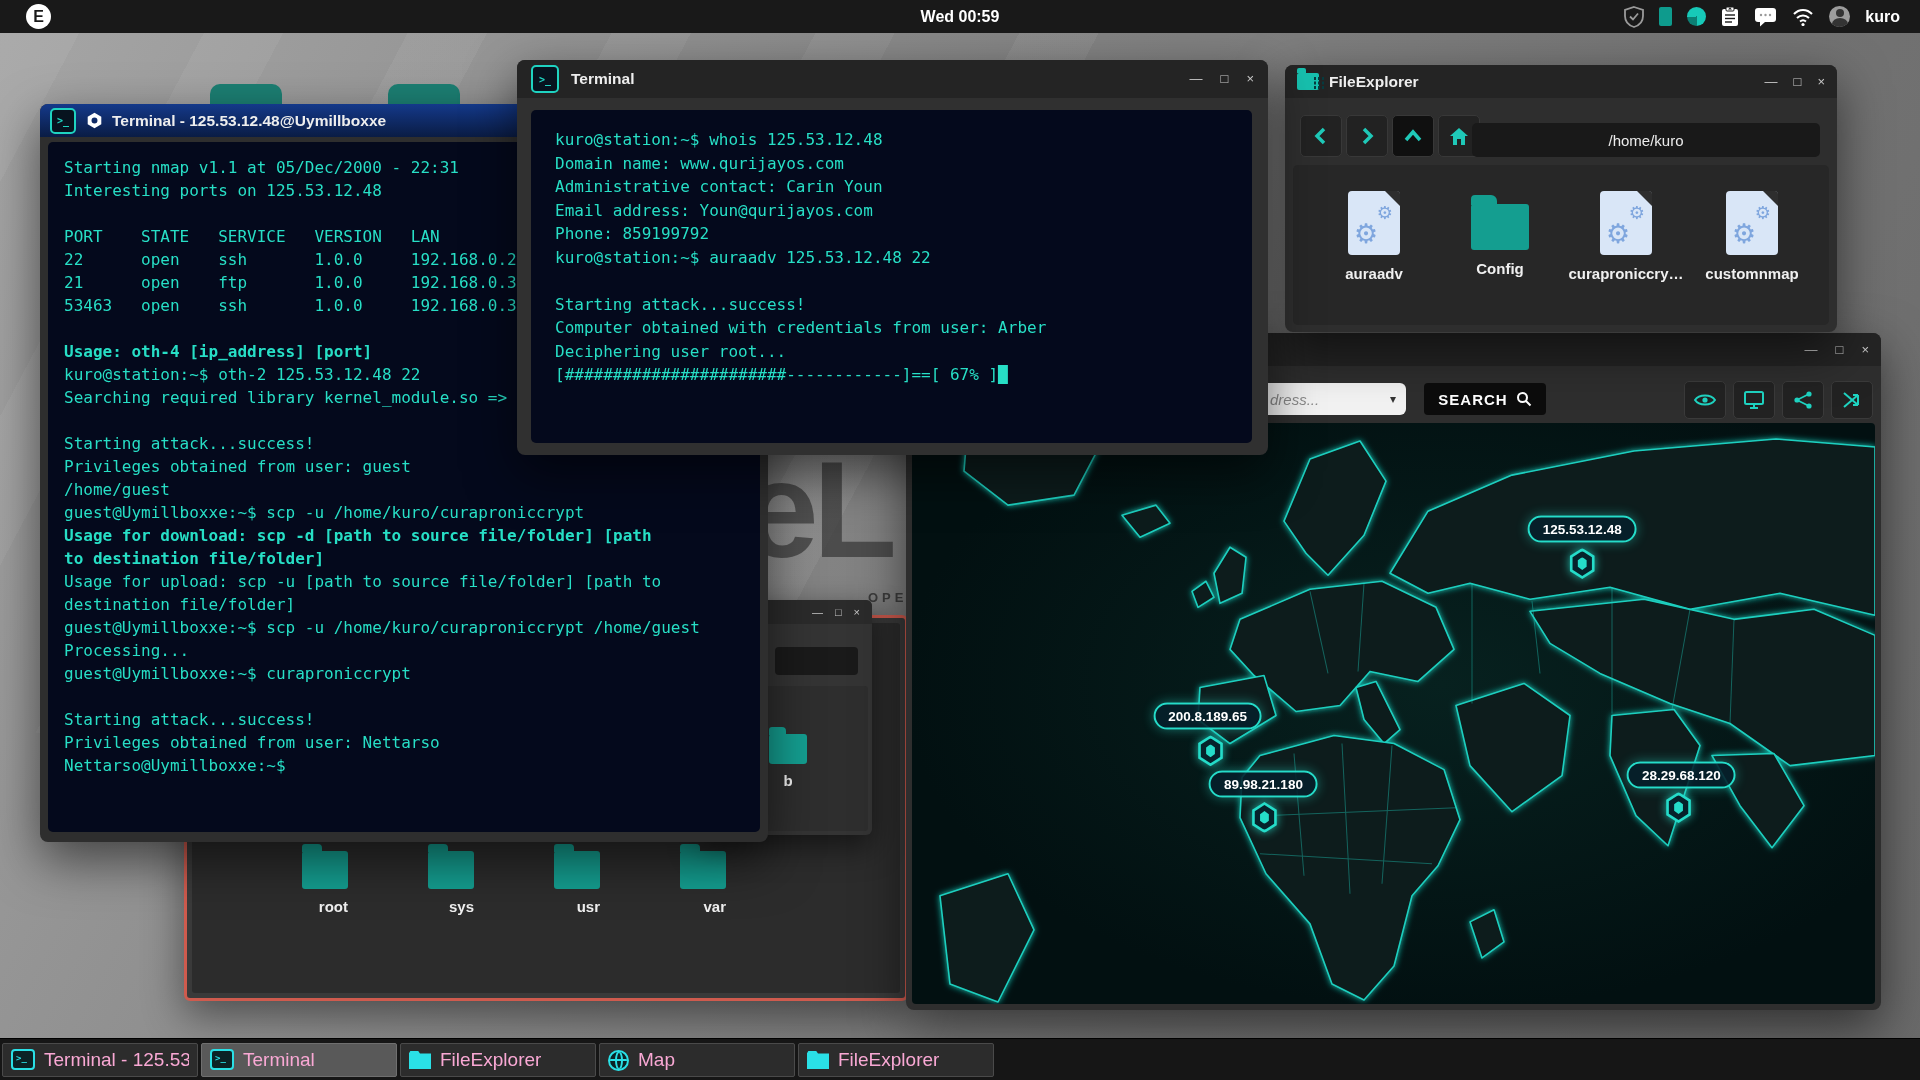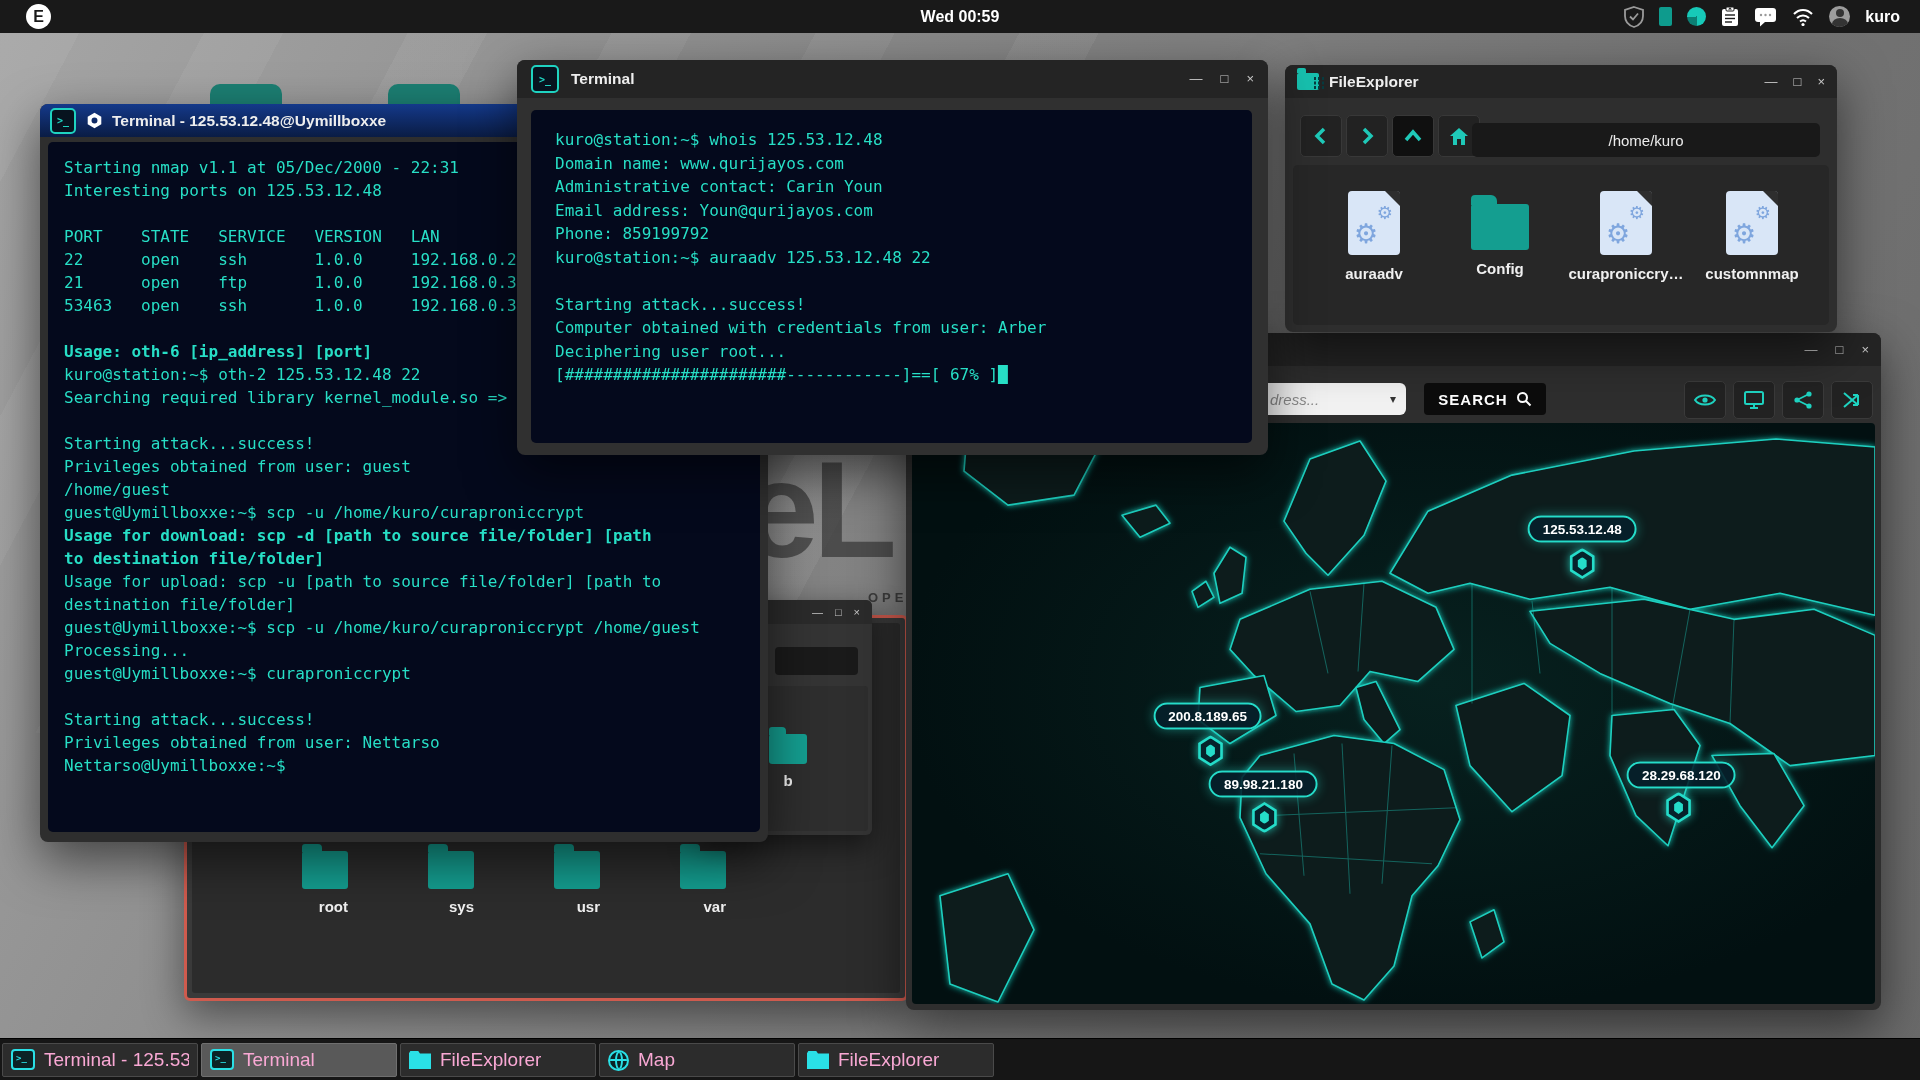--- a/index.html
+++ b/index.html
@@ -223,21 +223,21 @@
 
           <div class="tline">22      open    ssh       1.0.0     192.168.0.2</div>
 
           <div class="tline">21      open    ftp       1.0.0     192.168.0.3</div>
 
           <div class="tline">53463   open    ssh       1.0.0     192.168.0.3</div>
 
           <div class="tline"></div>
 
 
-          <div class="tline b">Usage: oth-6 [ip_address] [port]</div>
+          <div class="tline b">Usage: oth-4 [ip_address] [port]</div>
 
           <div class="tline">kuro@station:~$ oth-2 125.53.12.48 22</div>
 
           <div class="tline">Searching required library kernel_module.so =&gt;</div>
 
           <div class="tline"></div>
 
           <div class="tline">Starting attack...success!</div>
 
           <div class="tline">Privileges obtained from user: guest</div>

